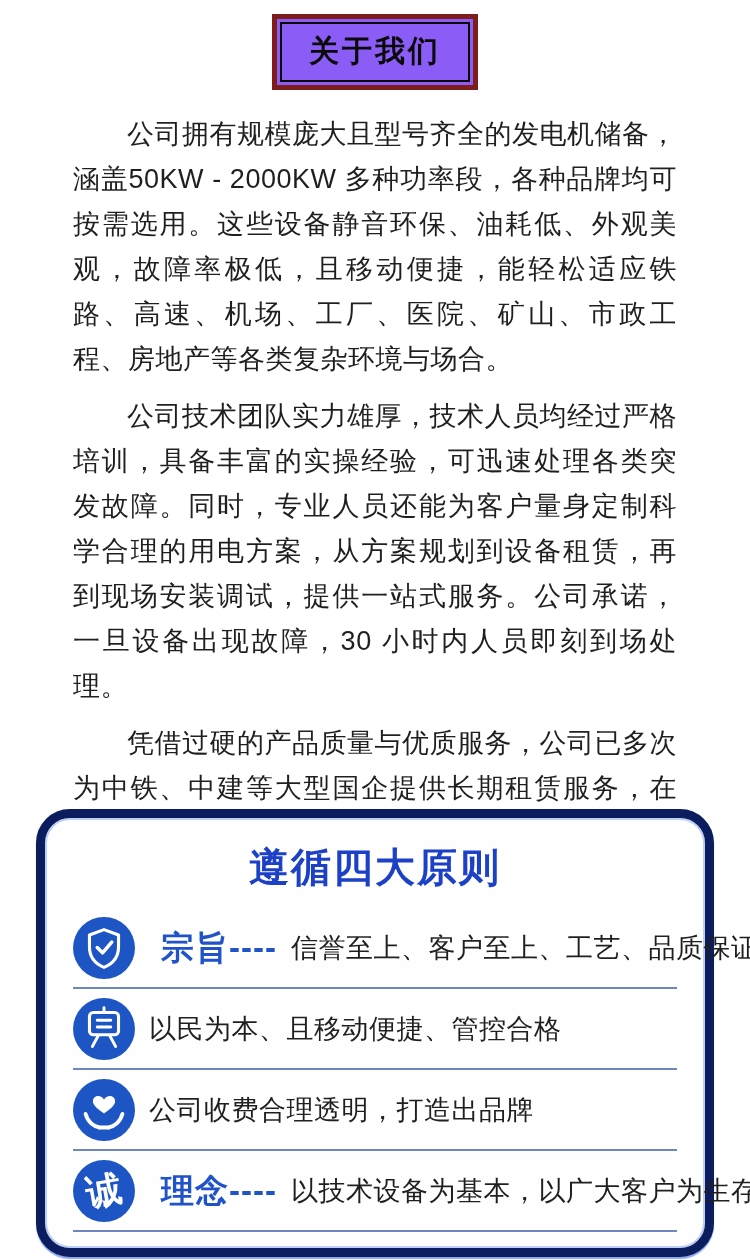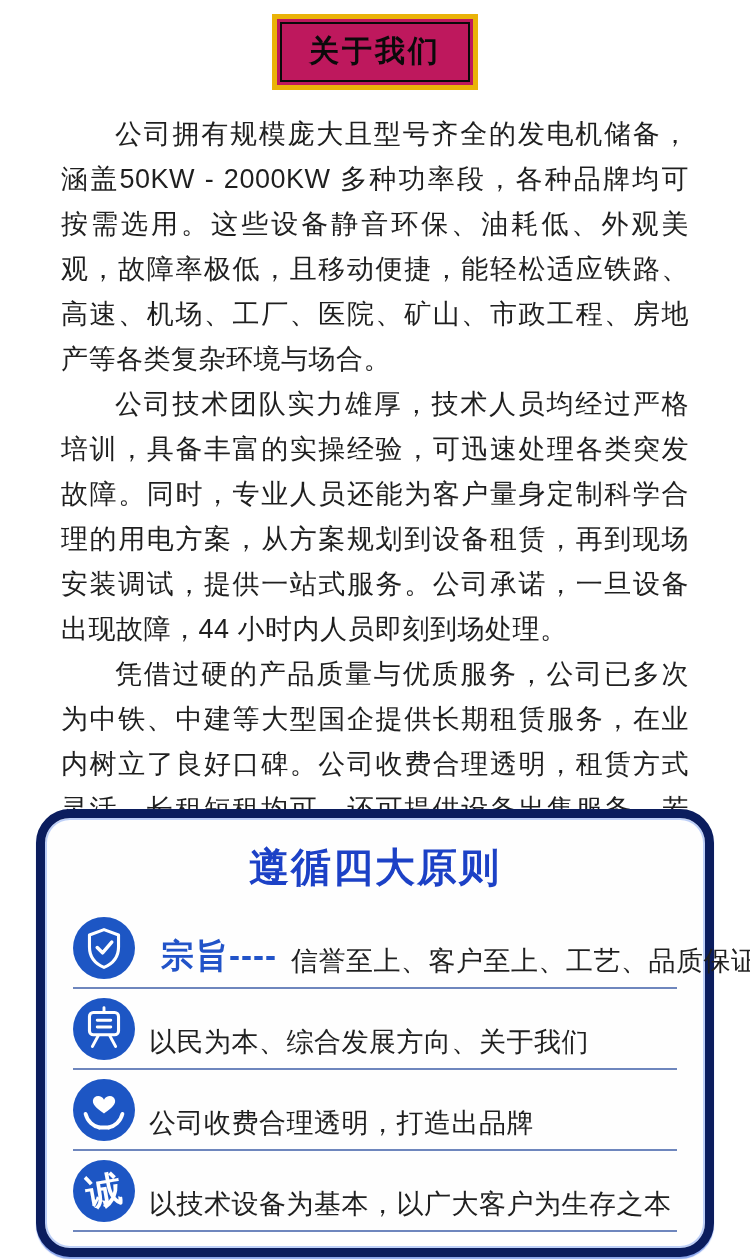--- a/index.html
+++ b/index.html
@@ -8,42 +8,42 @@
     background:#ffffff;
     font-family:"Liberation Sans","DejaVu Sans",sans-serif;
     overflow:hidden;
     position:relative;
   }
   .page{width:750px;height:1260px;position:relative;}
 
   
   .title-box{
     width:206px;margin:14px auto 0 auto;
-    border:5px solid #eab308;
+    border:5px solid #7f1d1d;
     padding:3px;
     box-sizing:border-box;
-    background:#be185d;
+    background:#8b5cf6;
   }
   .title-inner{
     border:2px solid #0a0a0a;
     text-align:center;
     padding:7px 0 8px 0;
   }
   .title-inner span{
     font-size:30px;font-weight:bold;color:#0a0a0a;letter-spacing:3px;
   }
 
   
   .about-text{
     width:628px;
     margin:22px auto 0 auto;
     color:#1f1f1f;
   }
   .about-text p{
-    margin:0;
+    margin:12px;
     font-size:27px;
     line-height:45px;
     text-align:justify;
     text-indent:2em;
     letter-spacing:0.5px;
   }
 
   
   .principles-panel{
     position:absolute;
@@ -59,21 +59,21 @@
   .principles-title{
     margin:2px 0 22px 0;
     text-align:center;
     font-size:40px;
     font-weight:bold;
     color:#1c41c6;
     letter-spacing:2px;
   }
   .p-row{
     display:flex;
-    align-items:flex-end;
+    align-items:center;
     padding-bottom:8px;
     margin-bottom:9px;
     border-bottom:2px solid #6e86bd;
     height:62px;
   }
   .icon-circle{
     flex:0 0 62px;
     width:62px;height:62px;
     border-radius:50%;
     background:#1d56c4;
@@ -104,21 +104,21 @@
 <div class="page">
 
   <div class="title-box">
     <div class="title-inner">
       <span>关于我们</span>
     </div>
   </div>
 
   <div class="about-text">
     <p>公司拥有规模庞大且型号齐全的发电机储备，涵盖50KW - 2000KW 多种功率段，各种品牌均可按需选用。这些设备静音环保、油耗低、外观美观，故障率极低，且移动便捷，能轻松适应铁路、高速、机场、工厂、医院、矿山、市政工程、房地产等各类复杂环境与场合。</p>
-    <p>公司技术团队实力雄厚，技术人员均经过严格培训，具备丰富的实操经验，可迅速处理各类突发故障。同时，专业人员还能为客户量身定制科学合理的用电方案，从方案规划到设备租赁，再到现场安装调试，提供一站式服务。公司承诺，一旦设备出现故障，44 小时内人员即刻到场处理。</p>
+    <p>公司技术团队实力雄厚，技术人员均经过严格培训，具备丰富的实操经验，可迅速处理各类突发故障。同时，专业人员还能为客户量身定制科学合理的用电方案，从方案规划到设备租赁，再到现场安装调试，提供一站式服务。公司承诺，一旦设备出现故障，30 小时内人员即刻到场处理。</p>
     <p>凭借过硬的产品质量与优质服务，公司已多次为中铁、中建等大型国企提供长期租赁服务，在业内树立了良好口碑。公司收费合理透明，租赁方式灵活，长租短租均可，还可提供设备出售服务。若您正面临用电难题，欢迎随时联系，我们将竭诚为您服务，用专业与用心，点亮每一度电。</p>
   </div>
 
   <div class="principles-panel">
     <h2 class="principles-title">遵循四大原则</h2>
 
     <div class="p-row">
       <span class="icon-circle">
         <svg width="62" height="62" viewBox="0 0 64 64">
           <path d="M32 13 L47 18.5 V31 C47 42 40.5 48.5 32 52 C23.5 48.5 17 42 17 31 V18.5 Z" fill="none" stroke="#ffffff" stroke-width="3.2" stroke-linejoin="round"></path>
@@ -131,35 +131,36 @@
 
     <div class="p-row">
       <span class="icon-circle">
         <svg width="62" height="62" viewBox="0 0 64 64">
           <path d="M32 10 v5" stroke="#ffffff" stroke-width="3" stroke-linecap="round"></path>
           <rect x="17" y="15" width="30" height="23" rx="4" fill="none" stroke="#ffffff" stroke-width="3.2"></rect>
           <path d="M25 23 h14 M25 30 h14" stroke="#ffffff" stroke-width="3" stroke-linecap="round"></path>
           <path d="M26 39 l-6 11 M38 39 l6 11" stroke="#ffffff" stroke-width="3" stroke-linecap="round"></path>
         </svg>
       </span>
-      <span class="p-desc">以民为本、综合发展方向、关于我们</span>
+      <span class="p-desc">以民为本、且移动便捷、管控合格</span>
     </div>
 
     <div class="p-row">
       <span class="icon-circle">
         <svg width="62" height="62" viewBox="0 0 64 64">
           <path d="M32 21.5 c-2.5-5.5-11-5-11.5 1 -0.4 5.5 7.5 10 11.5 13 4-3 11.9-7.5 11.5-13 -0.5-6-9-6.5-11.5-1 Z" fill="#ffffff"></path>
           <path d="M13 36 c2 8 8 13 14 14 M51 36 c-2 8-8 13-14 14" fill="none" stroke="#ffffff" stroke-width="4" stroke-linecap="round"></path>
           <path d="M27 50 h10" stroke="#ffffff" stroke-width="4" stroke-linecap="round"></path>
         </svg>
       </span>
       <span class="p-desc">公司收费合理透明，打造出品牌</span>
     </div>
 
     <div class="p-row">
       <span class="icon-circle">
         <span class="icon-glyph">诚</span>
       </span>
+      <span class="p-label">理念----</span>
       <span class="p-desc">以技术设备为基本，以广大客户为生存之本</span>
     </div>
   </div>
 
 </div>
 
 </body></html>

